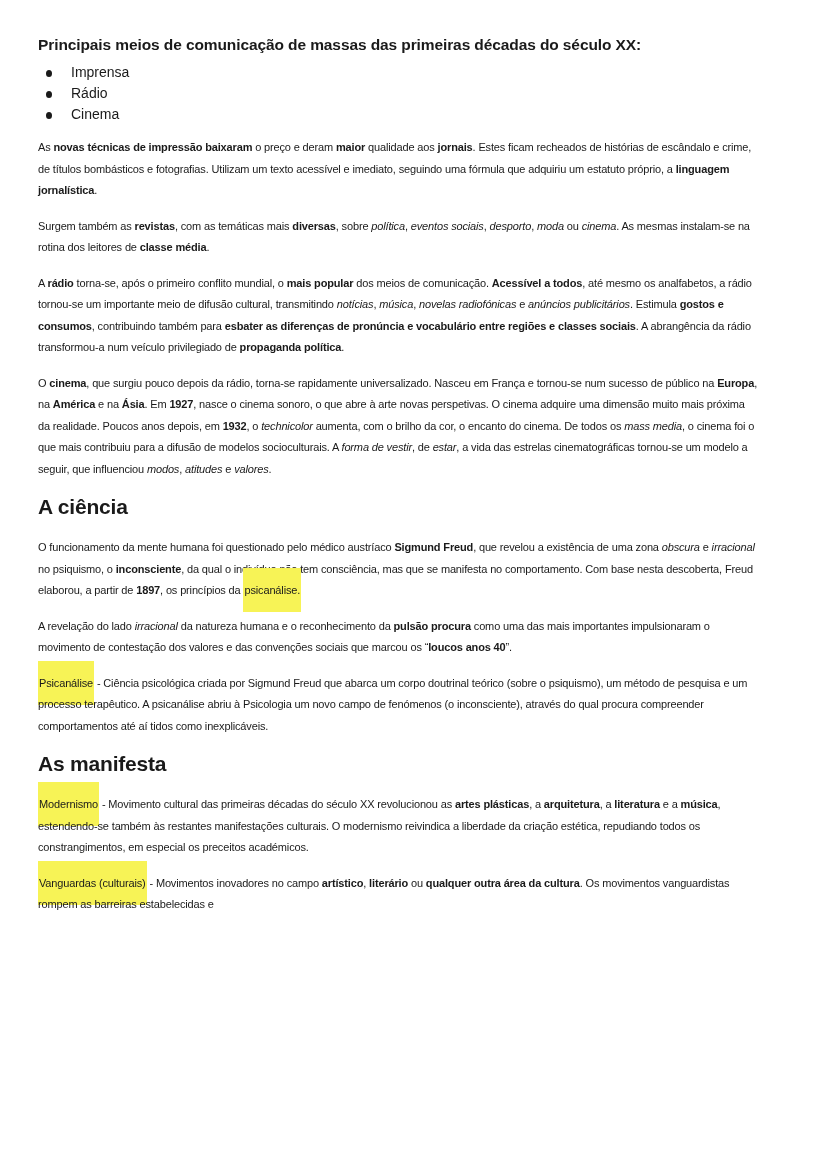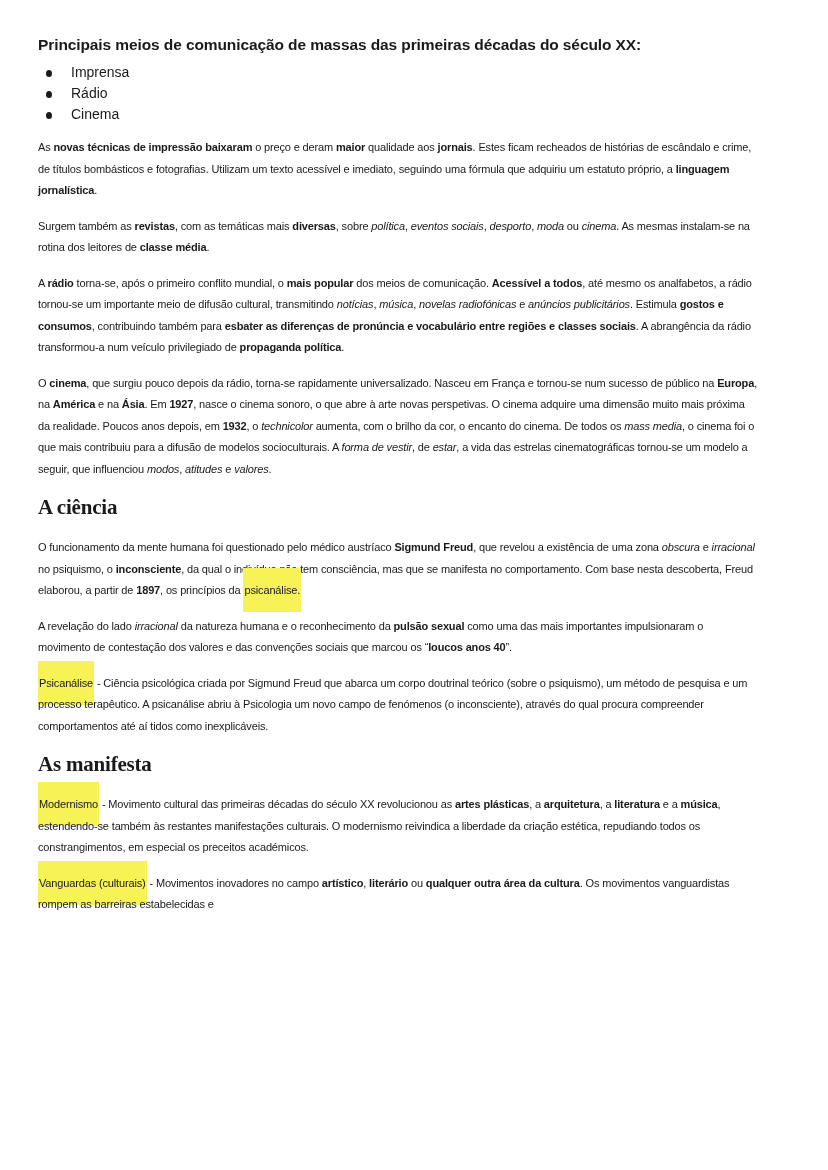--- a/index.html
+++ b/index.html
@@ -7,21 +7,21 @@
     width: 828px; height: 1170px; overflow: hidden;
     font-family: "Liberation Sans", "DejaVu Sans", sans-serif;
     color: #1a1a1a;
   }
   .page { padding: 34px 38px 0 38px; box-sizing: border-box; width: 796px; }
   .intro-title { font-weight: bold; font-size: 15.5px; line-height: 22px; margin: 0 0 6px 0; letter-spacing: -0.1px; }
   ul.media-list { margin: 0 0 12px 0; padding-left: 33px; list-style: none; }
   ul.media-list li { font-size: 14px; line-height: 21px; position: relative; }
   ul.media-list li::before { content: ""; position: absolute; left: -25px; top: 8px; width: 6px; height: 7px; border-radius: 50%; background: #1a1a1a; }
   p.para { font-size: 11px; line-height: 21.5px; margin: 0 0 14px 0; letter-spacing: -0.15px; }
-  h2.section { font-size: 21px; font-weight: bold; margin: 0 0 17px 0; line-height: 26px; letter-spacing: -0.2px; font-family: Liberation Serif, serif; }
+  h2.section { font-size: 21px; font-weight: bold; margin: 0 0 17px 0; line-height: 26px; letter-spacing: -0.2px; }
   b { font-weight: bold; }
   i { font-style: italic; }
   mark { background: #f7f356; color: inherit; padding: 16px 1px; text-align: center; }
 </style>
 </head>
 <body>
 
 <div class="page">
   <div class="intro-title">Principais meios de comunicação de massas das primeiras décadas do século XX:</div>
   <ul class="media-list">
@@ -29,19 +29,19 @@
     <li>Rádio</li>
     <li>Cinema</li>
   </ul>
   <div id="blocks">
       <p class="para"><span>As </span><b>novas técnicas de impressão baixaram</b><span> o preço e deram </span><b>maior</b><span> qualidade aos </span><b>jornais</b><span>. Estes ficam recheados de histórias de escândalo e crime, de títulos bombásticos e fotografias. Utilizam um texto acessível e imediato, seguindo uma fórmula que adquiriu um estatuto próprio, a </span><b>linguagem jornalística</b><span>.</span></p>
       <p class="para"><span>Surgem também as </span><b>revistas</b><span>, com as temáticas mais </span><b>diversas</b><span>, sobre </span><i>política</i><span>, </span><i>eventos sociais</i><span>, </span><i>desporto</i><span>, </span><i>moda</i><span> ou </span><i>cinema</i><span>. As mesmas instalam-se na rotina dos leitores de </span><b>classe média</b><span>.</span></p>
       <p class="para"><span>A </span><b>rádio</b><span> torna-se, após o primeiro conflito mundial, o </span><b>mais popular</b><span> dos meios de comunicação. </span><b>Acessível a todos</b><span>, até mesmo os analfabetos, a rádio tornou-se um importante meio de difusão cultural, transmitindo </span><i>notícias</i><span>, </span><i>música</i><span>, </span><i>novelas radiofónicas</i><span> e </span><i>anúncios publicitários</i><span>. Estimula </span><b>gostos e consumos</b><span>, contribuindo também para </span><b>esbater as diferenças de pronúncia e vocabulário entre regiões e classes sociais</b><span>. A abrangência da rádio transformou-a num veículo privilegiado de </span><b>propaganda política</b><span>.</span></p>
       <p class="para"><span>O </span><b>cinema</b><span>, que surgiu pouco depois da rádio, torna-se rapidamente universalizado. Nasceu em França e tornou-se num sucesso de público na </span><b>Europa</b><span>, na </span><b>América</b><span> e na </span><b>Ásia</b><span>. Em </span><b>1927</b><span>, nasce o cinema sonoro, o que abre à arte novas perspetivas. O cinema adquire uma dimensão muito mais próxima da realidade. Poucos anos depois, em </span><b>1932</b><span>, o </span><i>technicolor</i><span> aumenta, com o brilho da cor, o encanto do cinema. De todos os </span><i>mass media</i><span>, o cinema foi o que mais contribuiu para a difusão de modelos socioculturais. A </span><i>forma de vestir</i><span>, de </span><i>estar</i><span>, a vida das estrelas cinematográficas tornou-se um modelo a seguir, que influenciou </span><i>modos</i><span>, </span><i>atitudes</i><span> e </span><i>valores</i><span>.</span></p>
       <h2 class="section">A ciência</h2>
       <p class="para"><span>O funcionamento da mente humana foi questionado pelo médico austríaco </span><b>Sigmund Freud</b><span>, que revelou a existência de uma zona </span><i>obscura</i><span> e </span><i>irracional</i><span> no psiquismo, o </span><b>inconsciente</b><span>, da qual o indivíduo não tem consciência, mas que se manifesta no comportamento. Com base nesta descoberta, Freud elaborou, a partir de </span><b>1897</b><span>, os princípios da </span><mark style="background: rgb(247, 243, 86);">psicanálise.</mark></p>
-      <p class="para"><span>A revelação do lado </span><i>irracional</i><span> da natureza humana e o reconhecimento da </span><b>pulsão sexual</b><span> como uma das mais importantes impulsionaram o movimento de contestação dos valores e das convenções sociais que marcou os “</span><b>loucos anos 40</b><span>”.</span></p>
+      <p class="para"><span>A revelação do lado </span><i>irracional</i><span> da natureza humana e o reconhecimento da </span><b>pulsão procura</b><span> como uma das mais importantes impulsionaram o movimento de contestação dos valores e das convenções sociais que marcou os “</span><b>loucos anos 40</b><span>”.</span></p>
       <p class="para"><mark style="background: rgb(247, 243, 86);">Psicanálise</mark><span> - Ciência psicológica criada por Sigmund Freud que abarca um corpo doutrinal teórico (sobre o psiquismo), um método de pesquisa e um processo terapêutico. A psicanálise abriu à Psicologia um novo campo de fenómenos (o inconsciente), através do qual procura compreender comportamentos até aí tidos como inexplicáveis.</span></p>
       <h2 class="section">As manifesta</h2>
       <p class="para"><mark style="background: rgb(247, 243, 86);">Modernismo</mark><span> - Movimento cultural das primeiras décadas do século XX revolucionou as </span><b>artes plásticas</b><span>, a </span><b>arquitetura</b><span>, a </span><b>literatura</b><span> e a </span><b>música</b><span>, estendendo-se também às restantes manifestações culturais. O modernismo reivindica a liberdade da criação estética, repudiando todos os constrangimentos, em especial os preceitos académicos.</span></p>
       <p class="para"><mark style="background: rgb(247, 243, 86);">Vanguardas (culturais)</mark><span> - Movimentos inovadores no campo </span><b>artístico</b><span>, </span><b>literário</b><span> ou </span><b>qualquer outra área da cultura</b><span>. Os movimentos vanguardistas rompem as barreiras estabelecidas e</span></p>
     </div>
 </div>
 
 </body></html>

